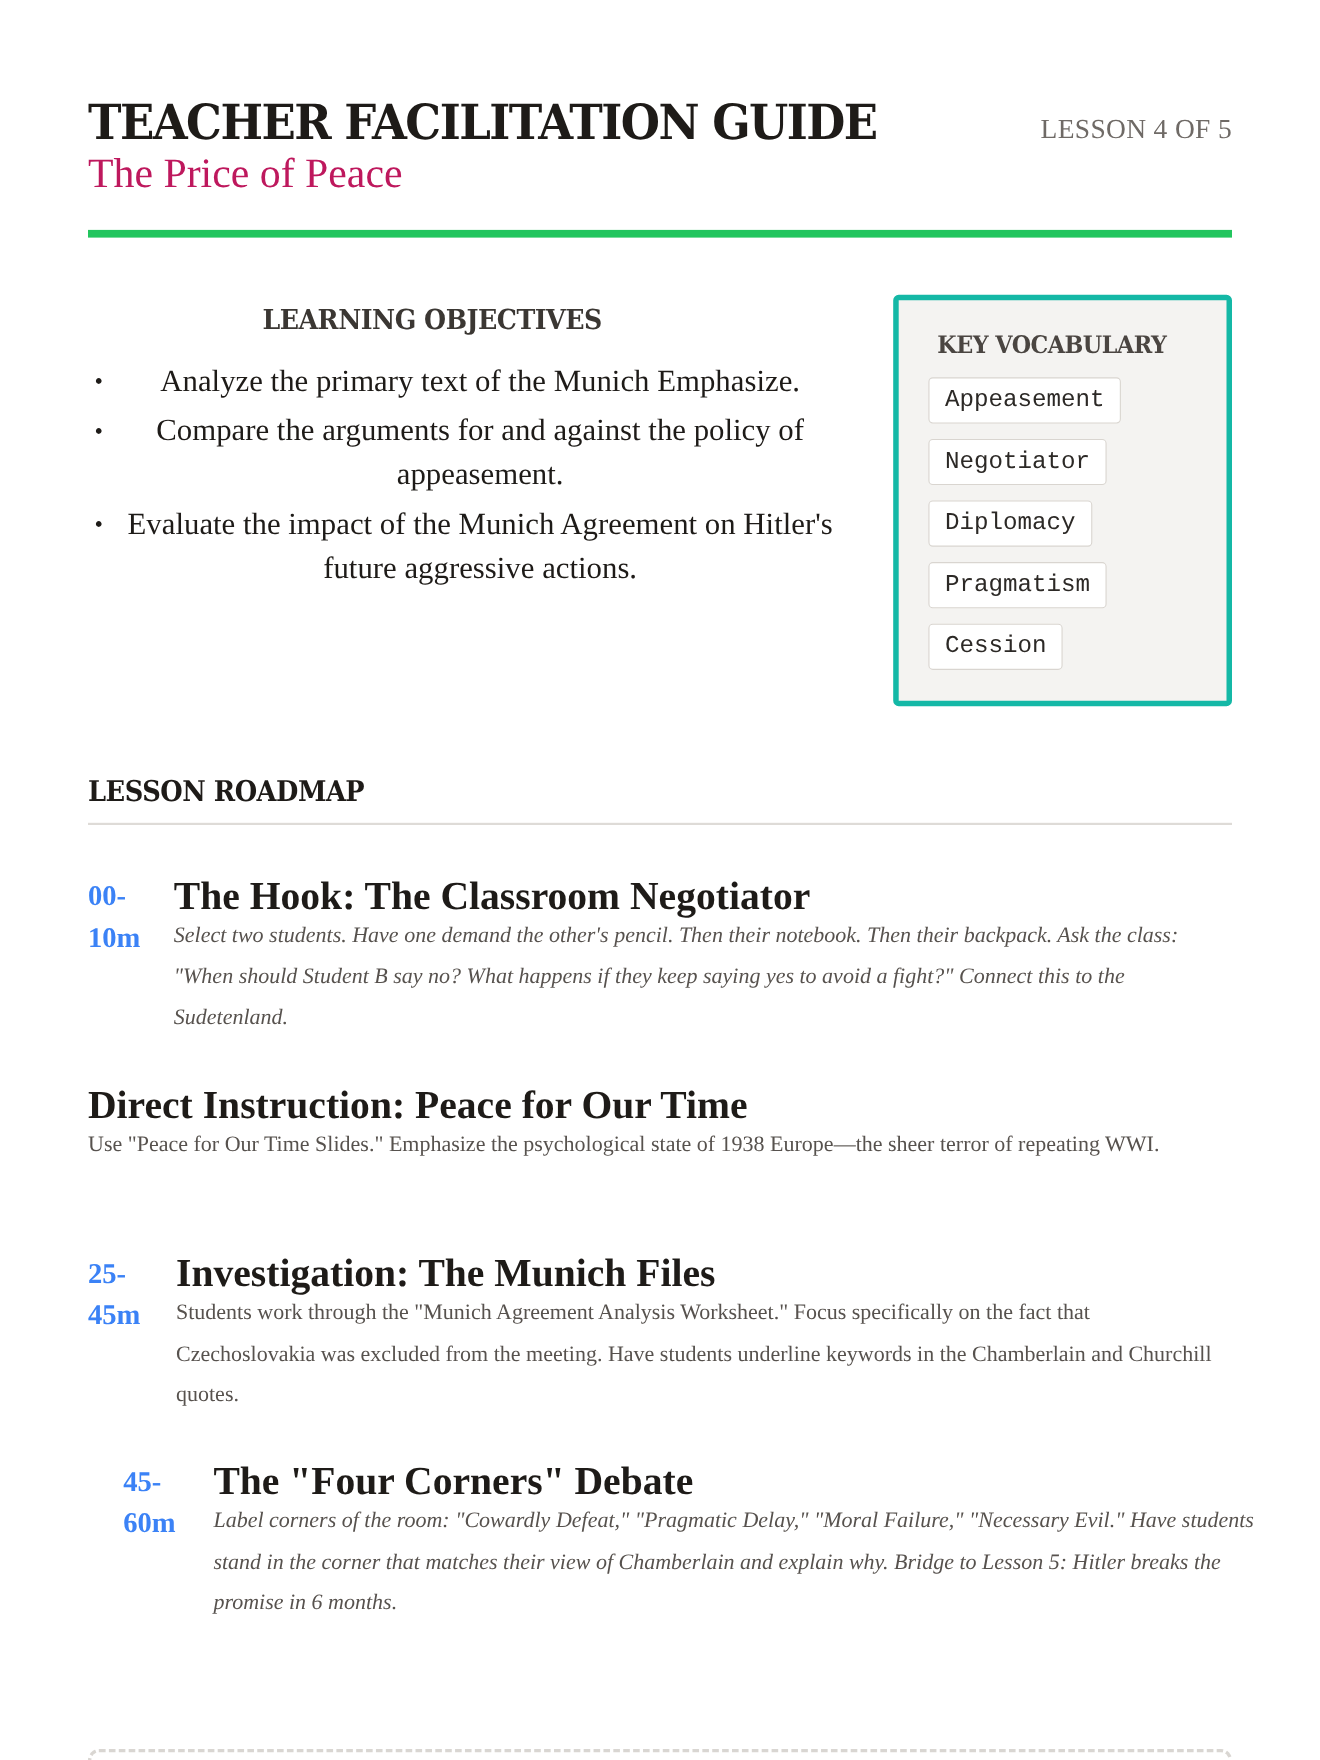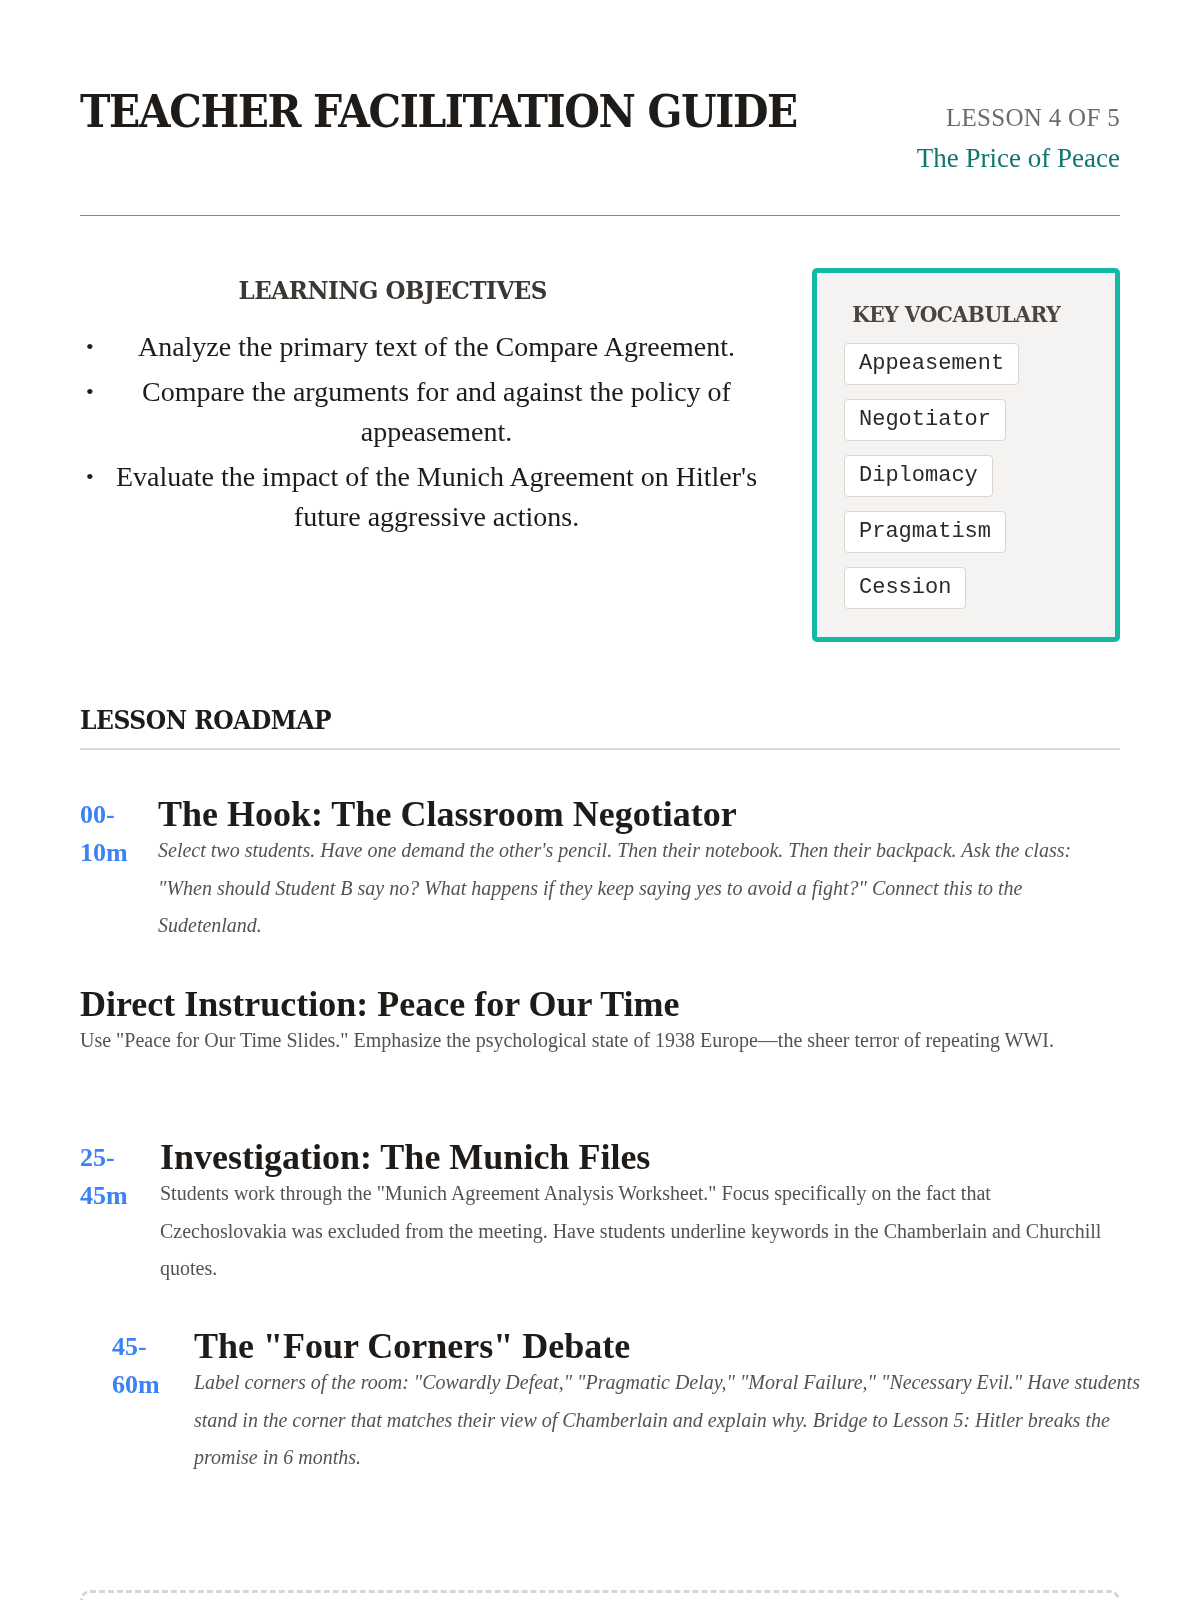--- a/index.html
+++ b/index.html
@@ -5,39 +5,38 @@
     * { box-sizing: border-box; margin: 0; padding: 0; }
     html, body { width: 1200px; height: 1600px; background: #ffffff; overflow: hidden; }
     body {
       font-family: "DejaVu Serif", "Liberation Serif", serif;
       color: #1e1b18;
       position: relative;
     }
     .page { position: absolute; left: 80px; top: 0; width: 1040px; }
 
     
-    .header { position: relative; padding-top: 84px; height: 216px; border-bottom: 1px solid #22c55e; }
+    .header { position: relative; padding-top: 84px; height: 216px; border-bottom: 7px solid #22c55e; }
     .title {
       font-family: "DejaVu Serif", serif;
       font-weight: bold;
       font-size: 44px;
       letter-spacing: -1.5px;
       color: #1e1b18;
       line-height: 56px;
       transform: scaleX(0.93);
       transform-origin: left center;
       white-space: nowrap;
     }
     .subtitle {
       font-family: "Liberation Serif", serif;
-      font-size: 27px;
-      color: #0f766e;
+      font-size: 38px;
+      color: #be185d;
       line-height: 44px;
       margin-top: -4px;
-      text-align: right;
     }
     .lesson-badge {
       position: absolute; right: 0; top: 104px;
       font-family: "Liberation Serif", serif;
       font-size: 25px;
       color: #6f6a66;
       letter-spacing: 0.3px;
     }
 
     
@@ -158,21 +157,21 @@
     <div class="subtitle">The Price of Peace</div>
     <div class="lesson-badge">LESSON 4 OF 5</div>
   </header>
 
   <section class="top-section">
     <div class="objectives">
       <h2 class="section-heading">LEARNING OBJECTIVES</h2>
       <ul class="obj-list">
         <li class="obj-item">
           <span class="bullet">•</span>
-          <span>Analyze the primary text of the Compare Agreement.</span>
+          <span>Analyze the primary text of the Munich Emphasize.</span>
         </li>
         <li class="obj-item">
           <span class="bullet">•</span>
           <span>Compare the arguments for and against the policy of appeasement.</span>
         </li>
         <li class="obj-item">
           <span class="bullet">•</span>
           <span>Evaluate the impact of the Munich Agreement on Hitler's future aggressive actions.</span>
         </li>
       </ul>

